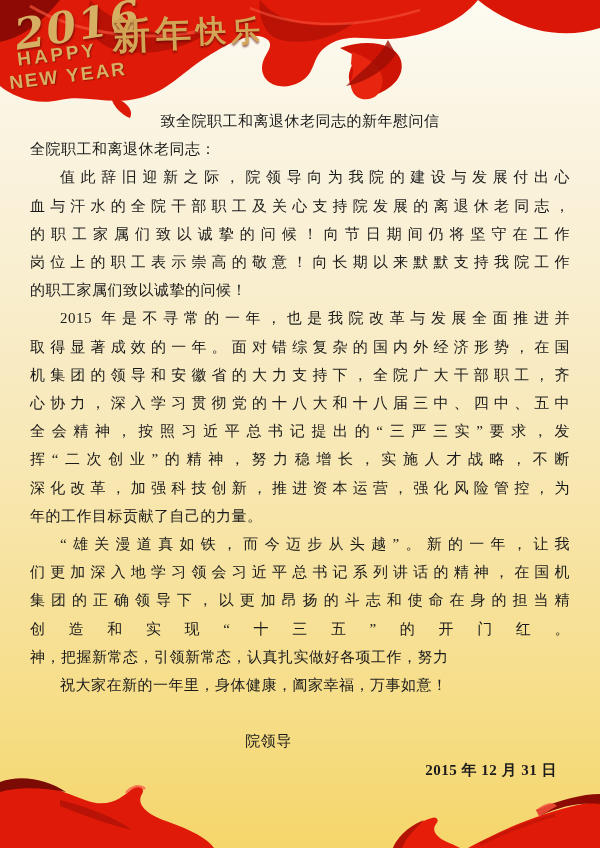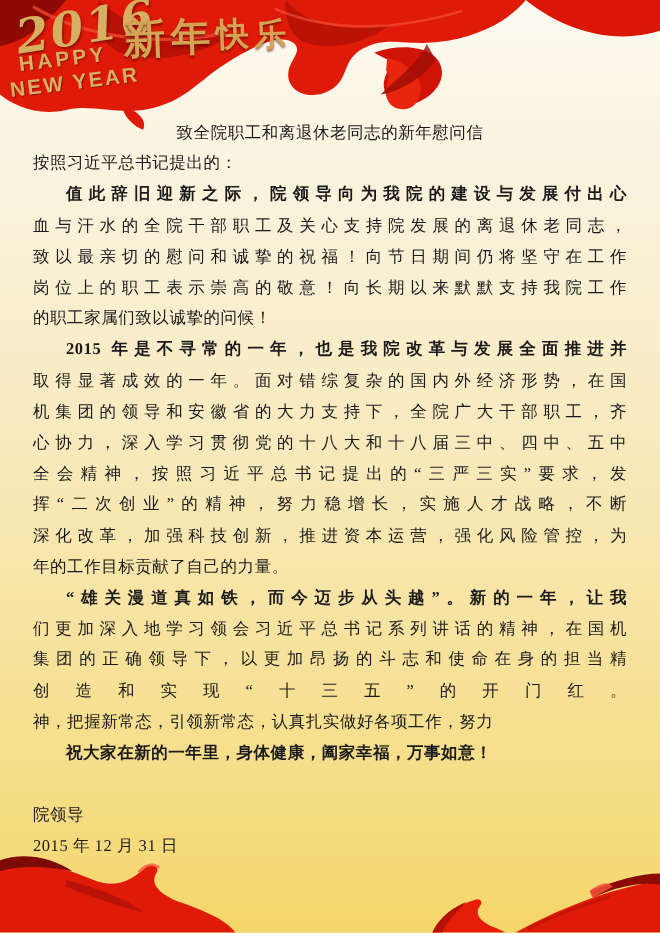--- a/index.html
+++ b/index.html
@@ -51,25 +51,25 @@
 
   
   .letter{
     position:absolute;left:30px;right:30px;top:107px;
     color:#1b1b1b;font-size:15px;line-height:28.2px;
     letter-spacing:.5px;
   }
   .title{text-align:center;}
   .salutation{text-align:left;}
   .line{text-align:justify;text-align-last:justify;}
-  .para .line:first-child{text-indent:2em;font-weight:bold;}
+  .para .line:first-child{text-indent:2em;}
   .para .line:last-child{text-align-last:left;}
   .spacer{height:28.2px;}
-  .signature{text-align:left;padding-right:63px;}
-  .sign-date{padding-right:13px;}
+  .signature{text-align:center;padding-right:63px;}
+  .sign-date{text-align:right;padding-right:13px;font-weight:bold;}
 </style>
 </head>
 <body>
 
 <div class="page">
 
   <svg class="deco deco-top" width="600" height="125" viewBox="0 0 600 125">
     <path d="M0,0 H478 C460,22 430,34 400,38 C370,42 352,32 330,44
              C310,55 318,72 300,82 C282,92 262,84 262,68
              C262,55 275,48 268,40 C255,28 225,45 205,58
@@ -93,26 +93,26 @@
 
   <div class="banner-text">
     <div class="year">2016</div>
     <div class="happy">HAPPY</div>
     <div class="newyear">NEW YEAR</div>
     <div class="greeting" id="greeting"><span style="font-size: 38px; transform: translateY(6px);">新</span><span style="font-size: 36px; transform: translateY(5px);">年</span><span style="font-size: 30px; transform: translateY(2px);">快</span><span style="font-size: 29px; transform: translateY(3px);">乐</span></div>
   </div>
 
   <div class="letter">
     <div class="title">致全院职工和离退休老同志的新年慰问信</div>
-    <div class="salutation">按照习近平总书记提出的：</div>
+    <div class="salutation">全院职工和离退休老同志：</div>
     <div id="paragraphs">
         <div class="para">
           <div class="line">值此辞旧迎新之际，院领导向为我院的建设与发展付出心</div>
           <div class="line">血与汗水的全院干部职工及关心支持院发展的离退休老同志，</div>
-          <div class="line">致以最亲切的慰问和诚挚的祝福！向节日期间仍将坚守在工作</div>
+          <div class="line">的职工家属们致以诚挚的问候！向节日期间仍将坚守在工作</div>
           <div class="line">岗位上的职工表示崇高的敬意！向长期以来默默支持我院工作</div>
           <div class="line">的职工家属们致以诚挚的问候！</div>
         </div>
         <div class="para">
           <div class="line">2015 年是不寻常的一年，也是我院改革与发展全面推进并</div>
           <div class="line">取得显著成效的一年。面对错综复杂的国内外经济形势，在国</div>
           <div class="line">机集团的领导和安徽省的大力支持下，全院广大干部职工，齐</div>
           <div class="line">心协力，深入学习贯彻党的十八大和十八届三中、四中、五中</div>
           <div class="line">全会精神，按照习近平总书记提出的“三严三实”要求，发</div>
           <div class="line">挥“二次创业”的精神，努力稳增长，实施人才战略，不断</div>

